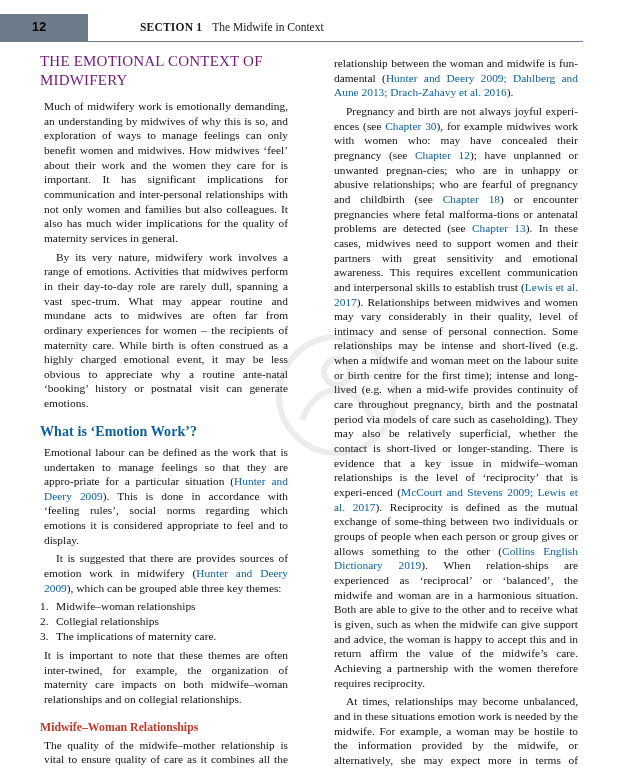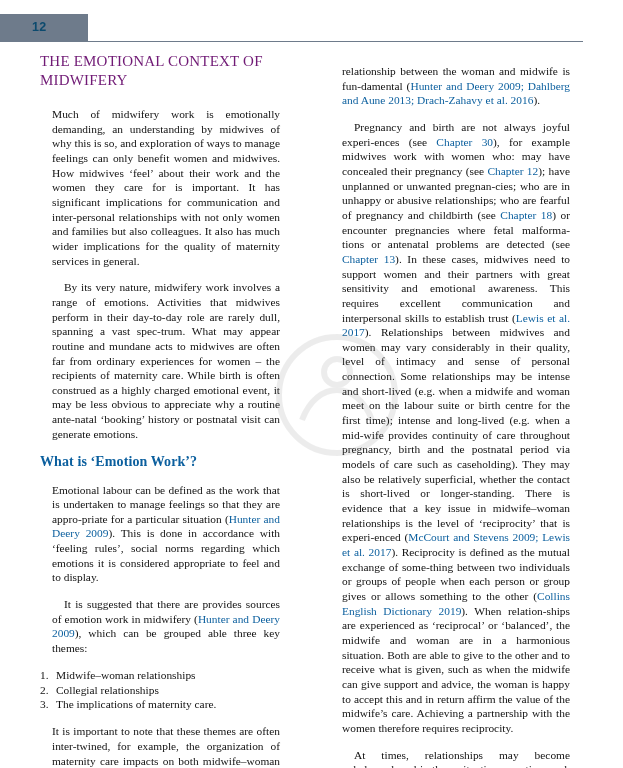--- a/index.html
+++ b/index.html
@@ -29,21 +29,21 @@
     left: 0;
     top: 0;
     width: 88px;
     height: 28px;
     background: #6e7b8b;
   }
   .header-folio-num {
     position: absolute;
     left: 32px;
     top: 6px;
-    color: #0c4a6e;
+    color: #000000;
     font-family: "Liberation Sans", sans-serif;
     font-size: 12.5px;
     font-weight: bold;
     letter-spacing: 0.3px;
   }
   .header-rule {
     position: absolute;
     left: 88px;
     top: 27px;
     width: 495px;
@@ -87,21 +87,21 @@
     width: 252px;
     font-size: 11.4px;
     line-height: 1.285;
     color: #111111;
     text-align: justify;
   }
   .col-left  { left: 40px; }
   .col-right { left: 330px; top: 52px; }
 
   .col p {
-    margin: 12px;
+    margin: 4px;
     text-indent: 0;
   }
   .col p + p {
     text-indent: 12px;
   }
   .col p.noindent + p { text-indent: 12px; }
 
   h2.sub {
     color: #0b5f9e;
     font-family: "Liberation Serif", serif;
@@ -152,20 +152,23 @@
 </style>
 </head>
 <body>
 
 <div class="page">
 
   <div class="header">
     <div class="header-folio"></div>
     <div class="header-folio-num">12</div>
     <div class="header-rule"></div>
+    <div class="header-section">
+      <span class="sec-label">SECTION 1</span><span class="sec-title">The Midwife in Context</span>
+    </div>
   </div>
 
   <div class="chapter-title">THE EMOTIONAL CONTEXT OF MIDWIFERY</div>
 
   <div class="col col-left">
     <p class="noindent">Much of midwifery work is emotionally demanding, an understanding by midwives of why this is so, and exploration of ways to manage feelings can only benefit women and midwives. How midwives ‘feel’ about their work and the women they care for is important. It has significant implications for communication and inter-personal relationships with not only women and families but also colleagues. It also has much wider implications for the quality of maternity services in general.</p>
     <p>By its very nature, midwifery work involves a range of emotions. Activities that midwives perform in their day-to-day role are rarely dull, spanning a vast spec-trum. What may appear routine and mundane acts to midwives are often far from ordinary experiences for women – the recipients of maternity care. While birth is often construed as a highly charged emotional event, it may be less obvious to appreciate why a routine ante-natal ‘booking’ history or postnatal visit can generate emotions.</p>
 
     <h2 class="sub">What is ‘Emotion Work’?</h2>
     <p class="noindent"><span>Emotional labour can be defined as the work that is undertaken to manage feelings so that they are appro-priate for a particular situation (</span><span class="cite">Hunter and Deery 2009</span><span>). This is done in accordance with ‘feeling rules’, social norms regarding which emotions it is considered appropriate to feel and to display.</span></p>

